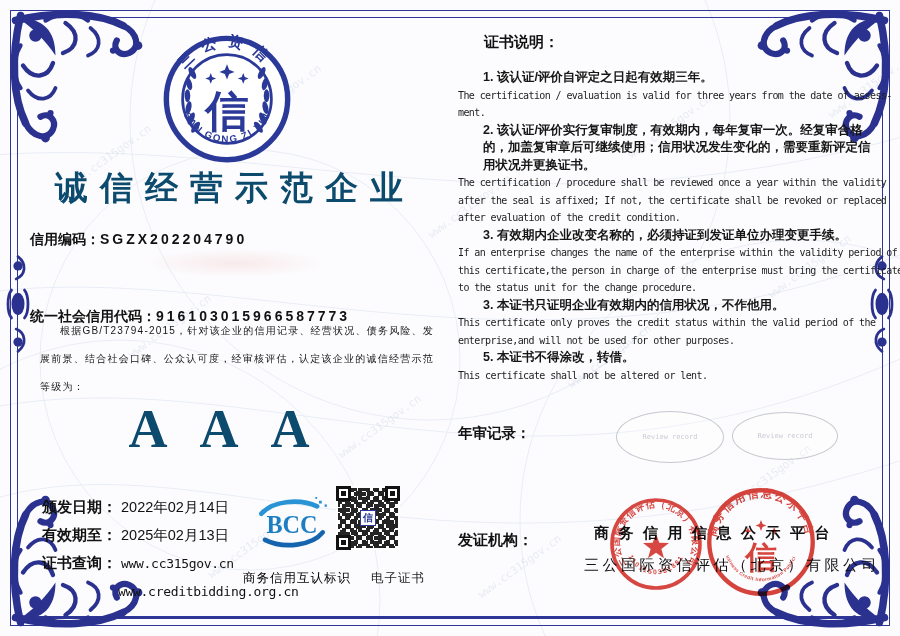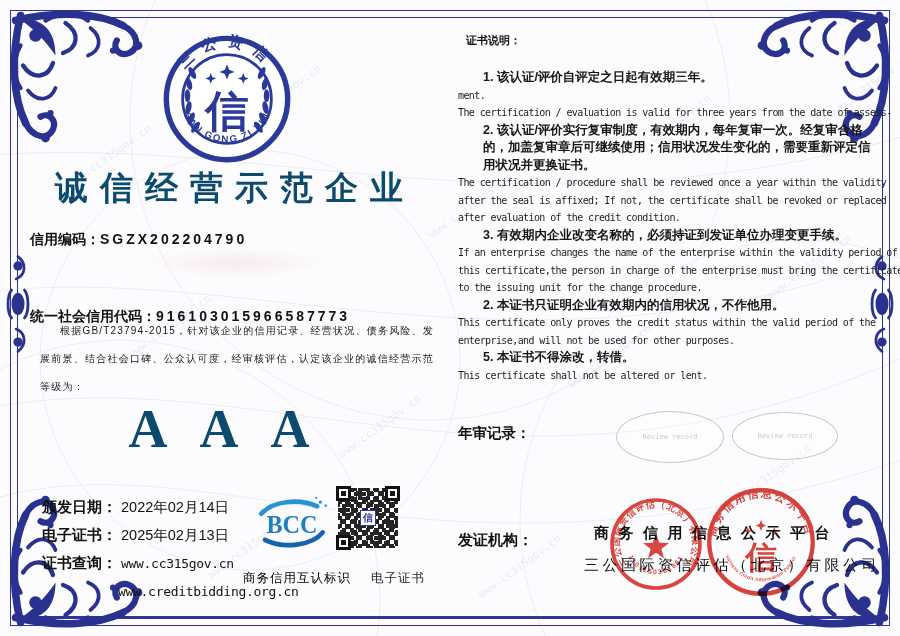--- a/index.html
+++ b/index.html
@@ -52,21 +52,21 @@
        repeating-conic-gradient(#121212 0% 25%, #fff 25% 50%) 2px 3px/11px 11px;}
   .qf{position:absolute;width:15px;height:15px;border:3px solid #121212;background:#fff;box-sizing:border-box;}
   .qf::after{content:"";position:absolute;inset:2px;background:#121212;}
   .qf.tl{left:0;top:0;} .qf.tr{right:0;top:0;} .qf.bl{left:0;bottom:0;}
   .qlogo{position:absolute;left:24px;top:24px;width:16px;height:16px;background:#fff;
          border:1px solid #2b3a99;box-sizing:border-box;color:#2b3a99;font-size:10px;
          text-align:center;line-height:13px;font-weight:bold;}
   .qr-label{position:absolute;left:371px;top:570px;z-index:3;font-size:12.5px;letter-spacing:1px;color:#222;}
 
   
-  .ins-head{position:absolute;left:466px;top:33px;z-index:3;font-size:11px;font-weight:bold;}
+  .ins-head{position:absolute;left:484px;top:33px;z-index:3;font-size:15px;font-weight:bold;}
   .ins{position:absolute;left:458px;top:69px;width:422px;z-index:3;}
   .ins .zh{font-size:12.5px;font-weight:bold;line-height:17.5px;color:#161616;margin-left:25px;}
   .ins .en{font-family:"DejaVu Sans Mono",monospace;font-size:10px;letter-spacing:-.6px;
            line-height:17.5px;color:#1c1c1c;white-space:nowrap;}
   .review-label{position:absolute;left:458px;top:424px;z-index:3;font-size:14.5px;font-weight:bold;}
   .oval{position:absolute;border:1px solid #c6c9cf;border-radius:50%;z-index:3;
         display:flex;align-items:center;justify-content:center;background:rgba(255,255,255,.25);}
   .oval span{font-family:"DejaVu Sans Mono",monospace;font-size:7px;color:#c9ccd4;}
   .oval.o1{left:616px;top:411px;width:106px;height:50px;}
   .oval.o2{left:732px;top:412px;width:104px;height:46px;}
@@ -218,21 +218,21 @@
   </div>
 
   <div class="para">根据GB/T23794-2015，针对该企业的信用记录、经营状况、债务风险、发展前景、结合社会口碑、公众认可度，经审核评估，认定该企业的诚信经营示范等级为：</div>
   <div class="grade">AAA</div>
 
   <div class="meta">
     <div class="row">
       <span class="lab">颁发日期：</span><span class="val">2022年02月14日</span>
     </div>
     <div class="row">
-      <span class="lab">电子证书：</span><span class="val">2025年02月13日</span>
+      <span class="lab">有效期至：</span><span class="val">2025年02月13日</span>
     </div>
     <div class="row">
       <span class="lab">证书查询：</span><span class="val url">www.cc315gov.cn</span>
     </div>
     <div class="row second-url">
       <span class="val url">www.creditbidding.org.cn</span>
     </div>
   </div>
 
   <svg class="bcc" viewBox="0 0 90 58">
@@ -251,31 +251,31 @@
     <div class="qf tr"></div>
     <div class="qf bl"></div>
     <div class="qlogo">信</div>
   </div>
   <div class="qr-label">电子证书</div>
 
   <div class="ins-head">证书说明：</div>
 
   <div class="ins">
     <div class="zh">1. 该认证/评价自评定之日起有效期三年。</div>
+    <div class="en">The certification / evaluation is valid for three years from the date of assess-</div>
     <div class="en">ment.</div>
-    <div class="en">The certification / evaluation is valid for three years from the date of assess-</div>
     <div class="zh">2. 该认证/评价实行复审制度，有效期内，每年复审一次。经复审合格的，加盖复审章后可继续使用；信用状况发生变化的，需要重新评定信用状况并更换证书。</div>
     <div class="en">The certification / procedure shall be reviewed once a year within the validity</div>
     <div class="en">after the seal is affixed; If not, the certificate shall be revoked or replaced</div>
     <div class="en">after evaluation of the credit condition.</div>
     <div class="zh">3. 有效期内企业改变名称的，必须持证到发证单位办理变更手续。</div>
     <div class="en">If an enterprise changes the name of the enterprise within the validity period of</div>
     <div class="en">this certificate,the person in charge of the enterprise must bring the certificate</div>
-    <div class="en">to the issuing unit for the change procedure.</div>
-    <div class="zh">2. 本证书只证明企业有效期内的信用状况，不作他用。</div>
+    <div class="en">to the status unit for the change procedure.</div>
+    <div class="zh">3. 本证书只证明企业有效期内的信用状况，不作他用。</div>
     <div class="en">This certificate only proves the credit status within the valid period of the</div>
     <div class="en">enterprise,and will not be used for other purposes.</div>
     <div class="zh">5. 本证书不得涂改，转借。</div>
     <div class="en">This certificate shall not be altered or lent.</div>
   </div>
 
   <div class="review-label">年审记录：</div>
   <div class="oval o1">
     <span>Review record</span>
   </div>

